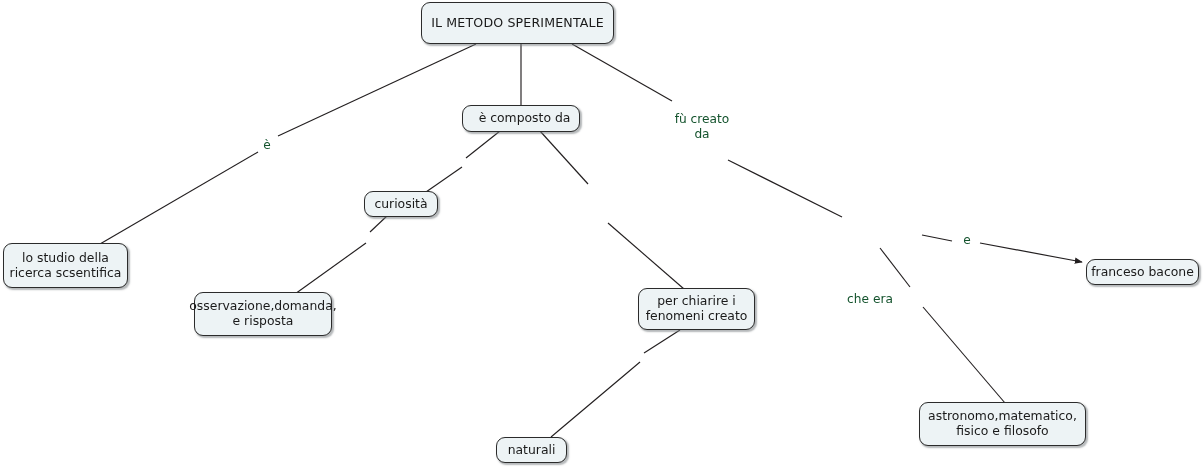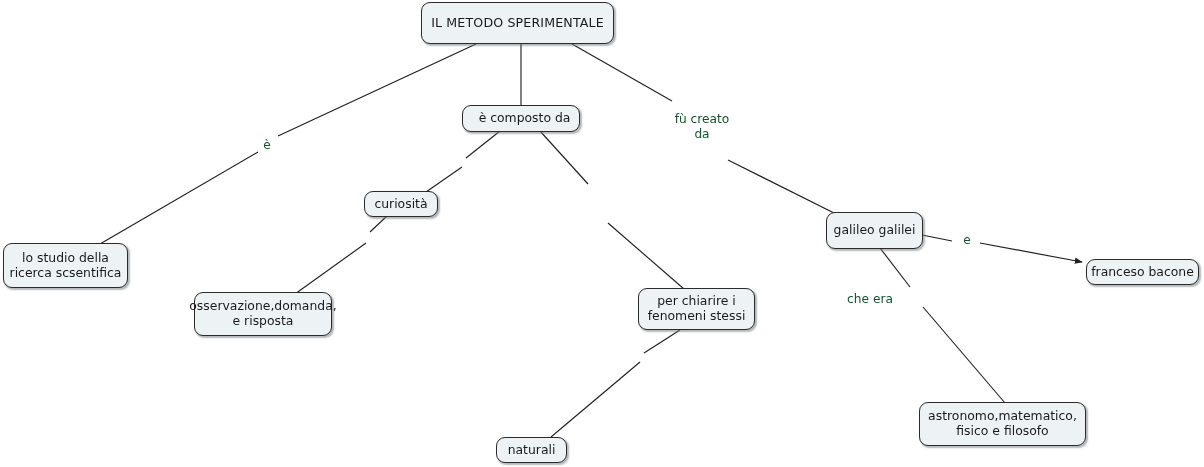--- a/index.html
+++ b/index.html
@@ -109,25 +109,24 @@
 ricerca scsentifica</div>
 
   <div class="node" style="left:462px; top:105px; width:118px; height:27px;padding-left:16px;">è composto da</div>
 
   <div class="node" style="left:364px; top:191px; width:74px; height:26px;">curiosità</div>
 
   <div class="node" style="left:194px; top:292px; width:138px; height:44px;">osservazione,domanda,
 e risposta</div>
 
   <div class="node" style="left:638px; top:288px; width:117px; height:42px;">per chiarire i
-fenomeni stessi</div>
+fenomeni creato</div>
 
   <div class="node" style="left:496px; top:437px; width:71px; height:26px;">naturali</div>
 
-  <div class="node" style="left:826px; top:212px; width:97px; height:37px;">galileo galilei</div>
 
   <div class="node" style="left:1086px; top:259px; width:113px; height:26px;">franceso bacone</div>
 
   <div class="node" style="left:919px; top:402px; width:167px; height:44px;">astronomo,matematico,
 fisico e filosofo</div>
 
   <div class="link-label" style="left:267px; top:145px;">è</div>
 
   <div class="link-label" style="left:702px; top:127px;">fù creato
 da</div>

